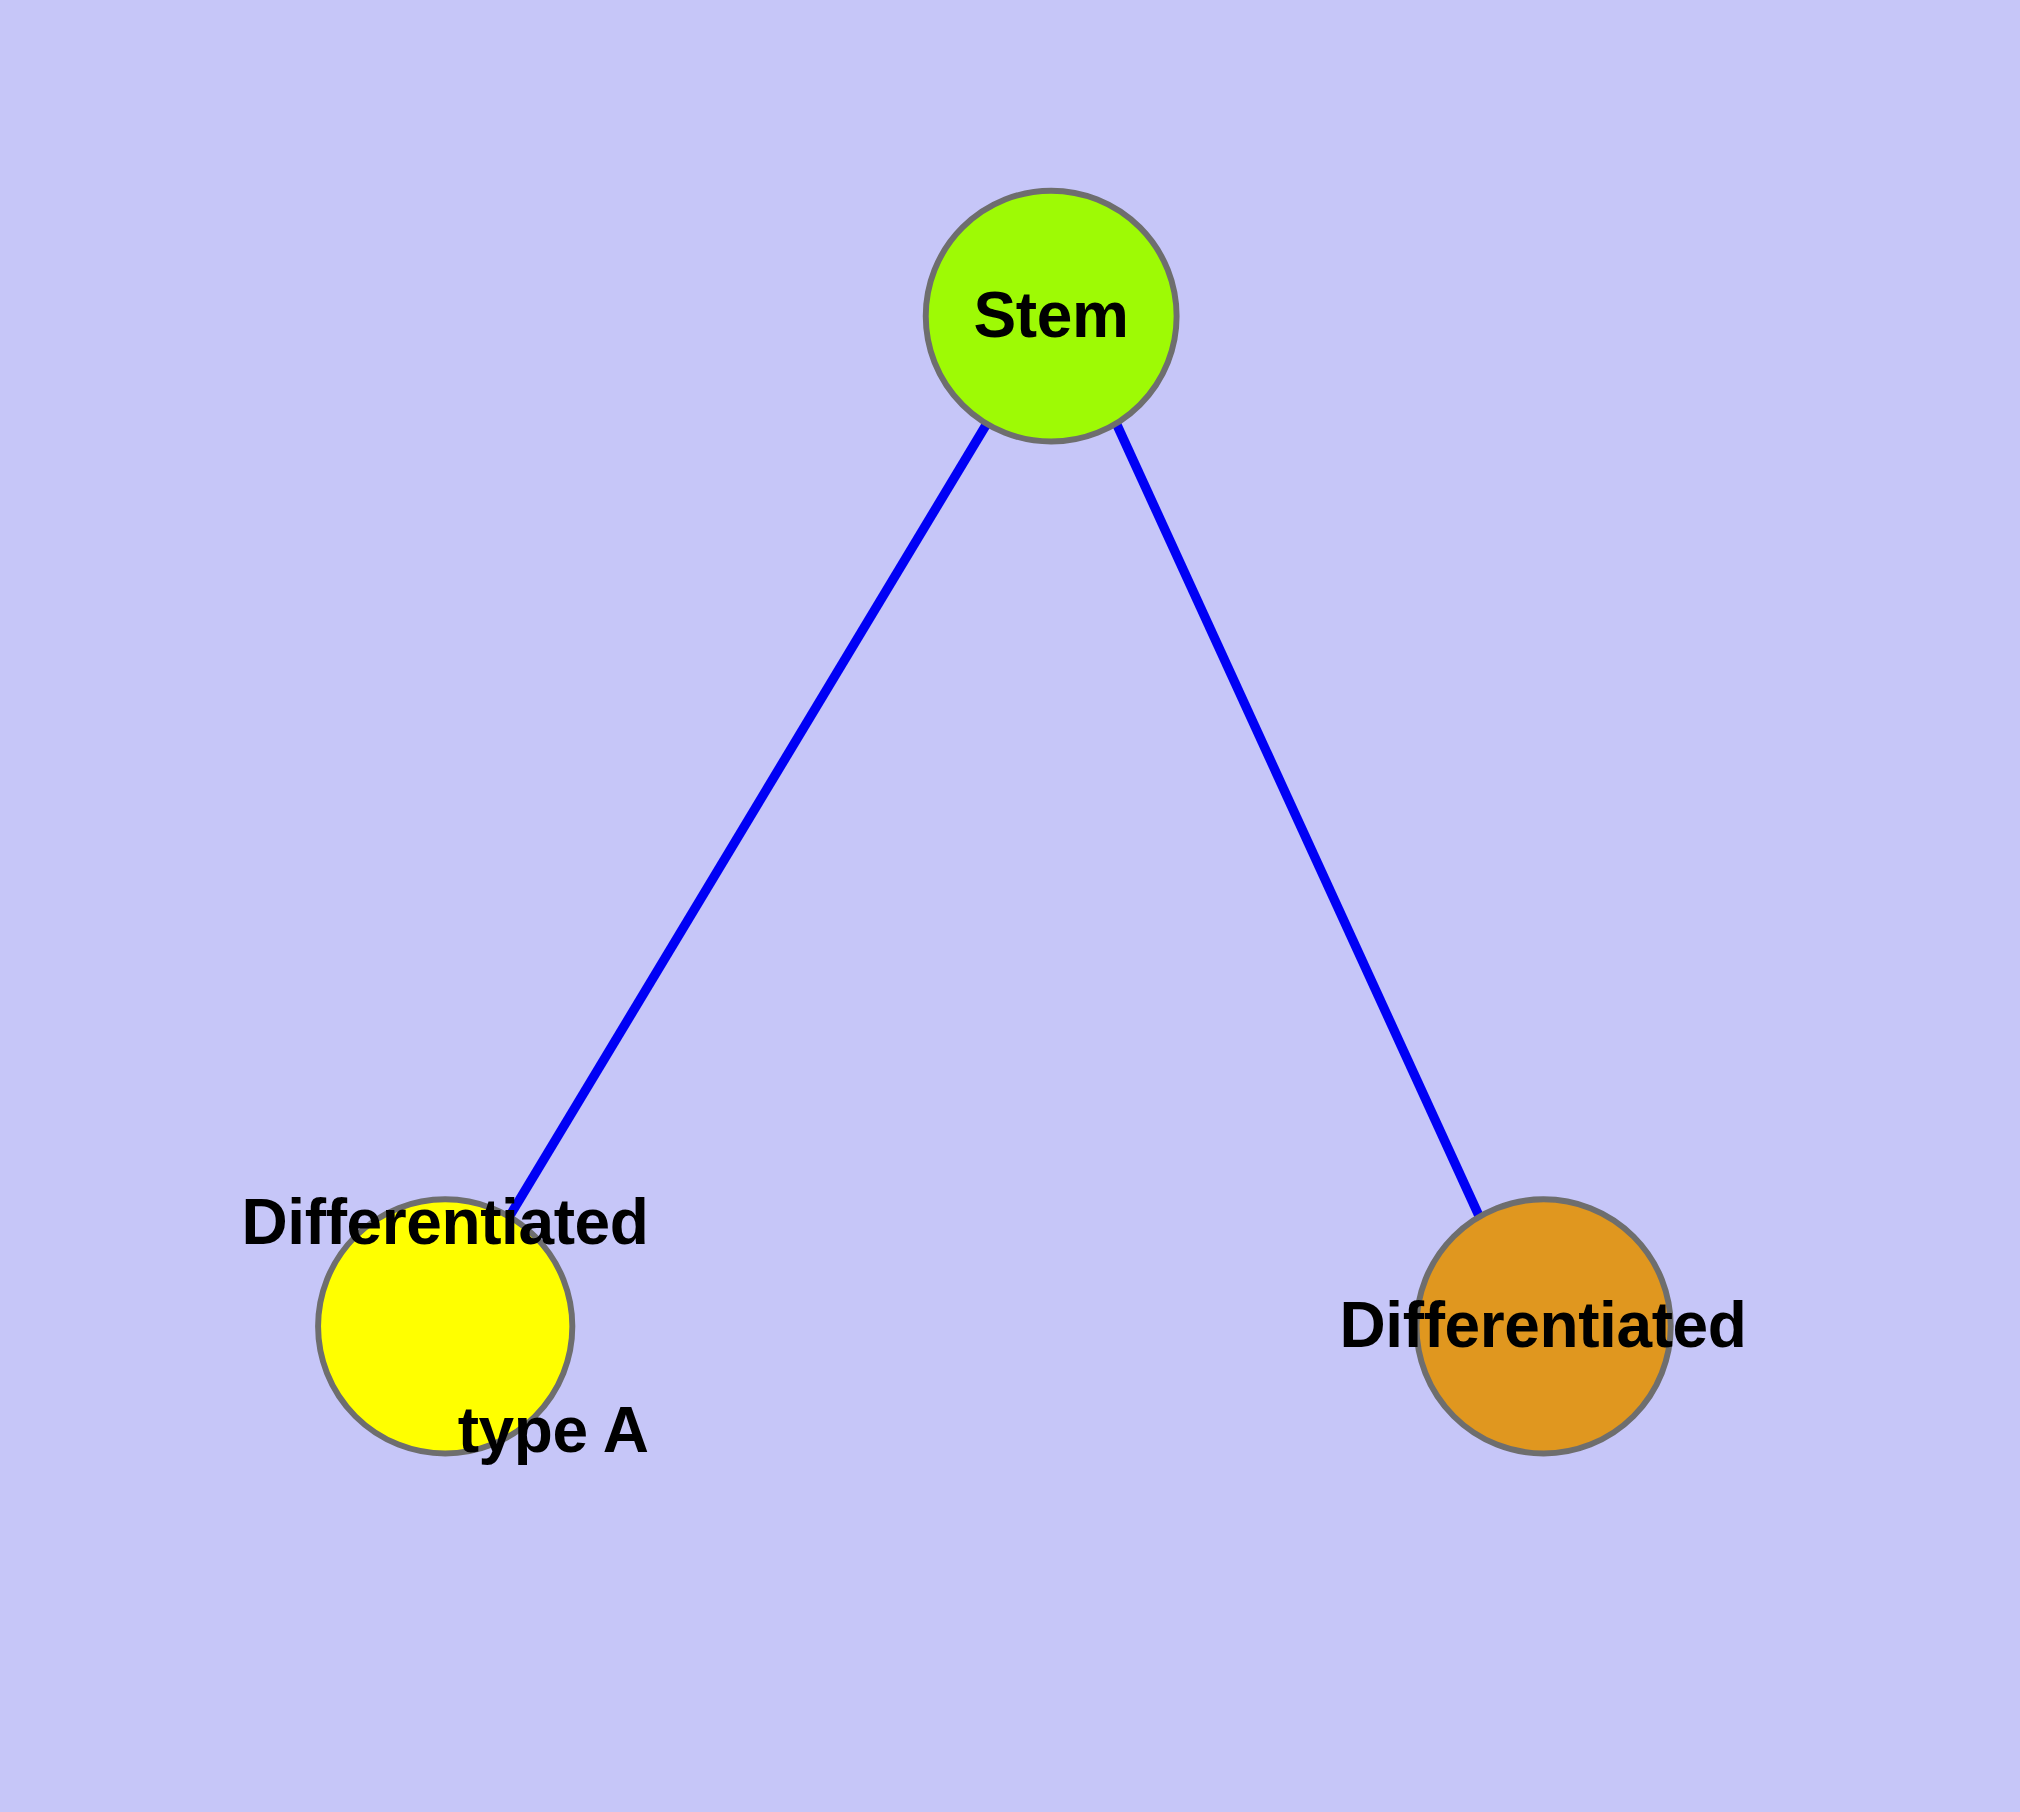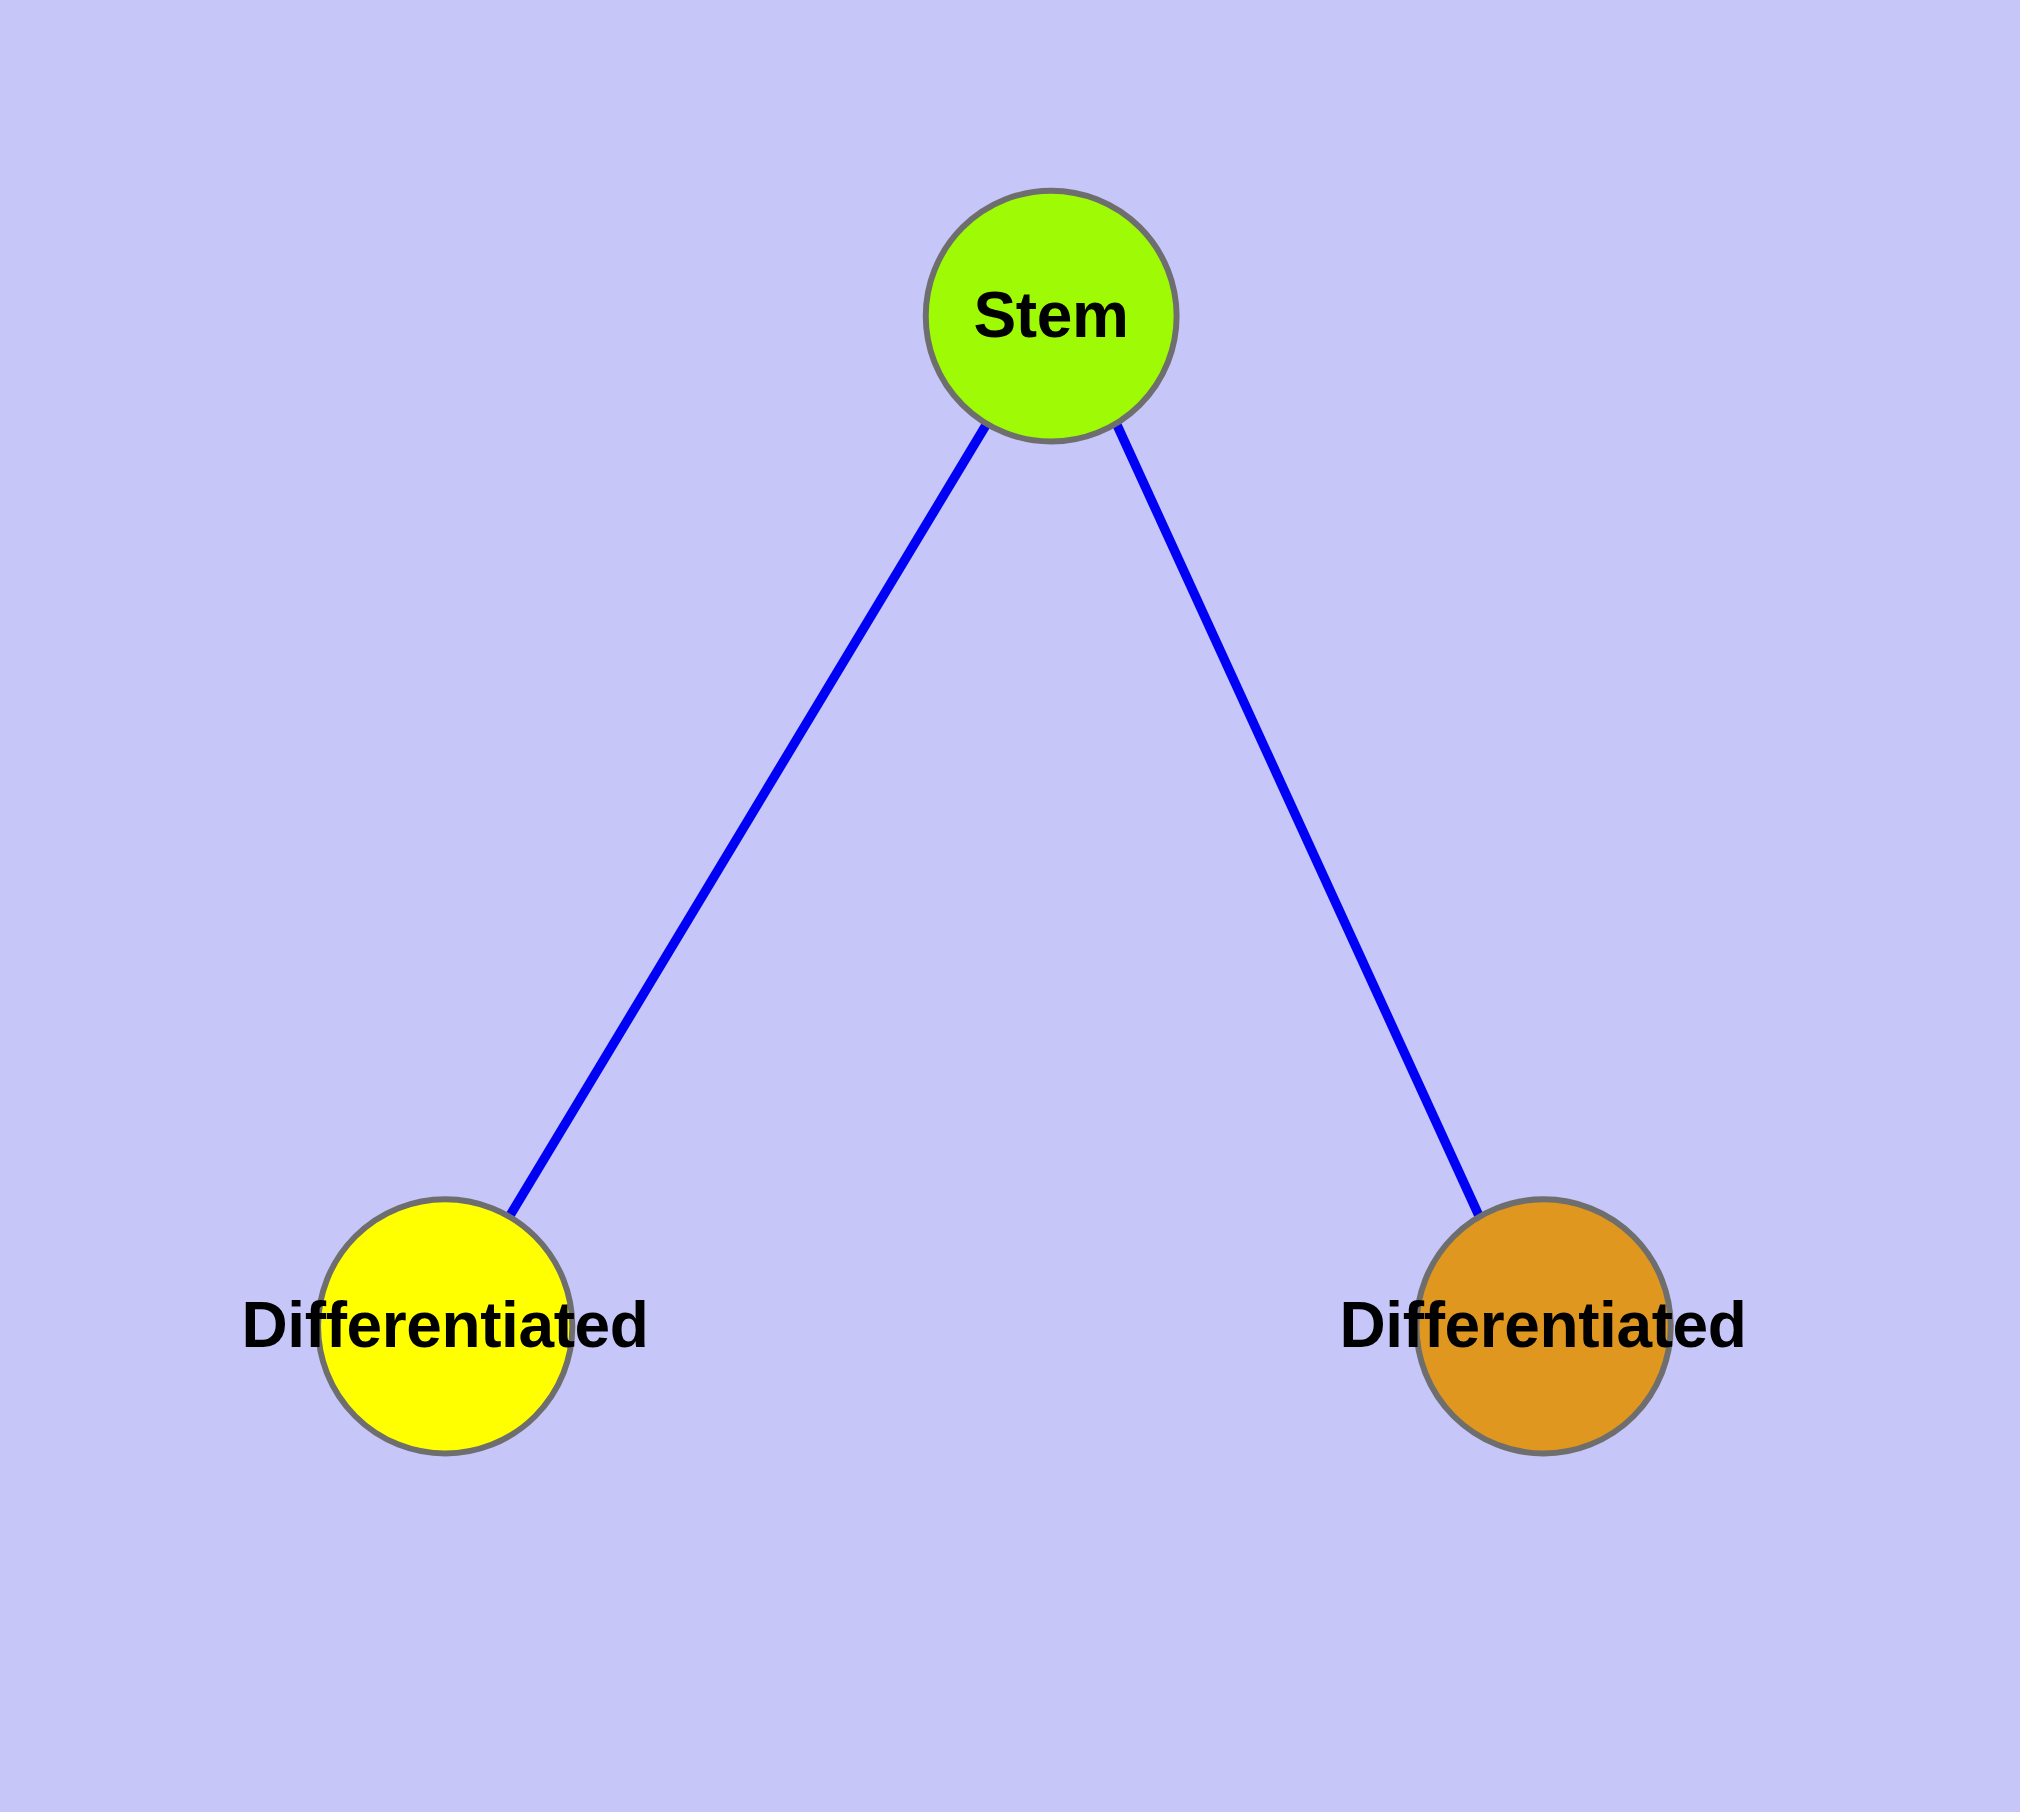--- a/index.html
+++ b/index.html
@@ -58,20 +58,21 @@
       <circle id="node-2" cx="1821" cy="1565" r="150" fill="#e0971f" stroke="#6e6e6e" stroke-width="7"></circle>
     </g>
   </svg>
 
   <div class="node-label" id="label-0" style="left: 1051px; top: 316px; font-size: 64px;">
     <div>Stem</div>
   </div>
 
   <div class="node-label" id="label-1" style="left: 445px; top: 1326px; font-size: 64px;">
     <div>Differentiated</div>
+    <div>type A</div>
   </div>
 
   <div class="node-label" id="label-2" style="left: 1543px; top: 1326px; font-size: 64px;">
     <div>Differentiated</div>
   </div>
 
 </div>
 
 
 </body></html>

